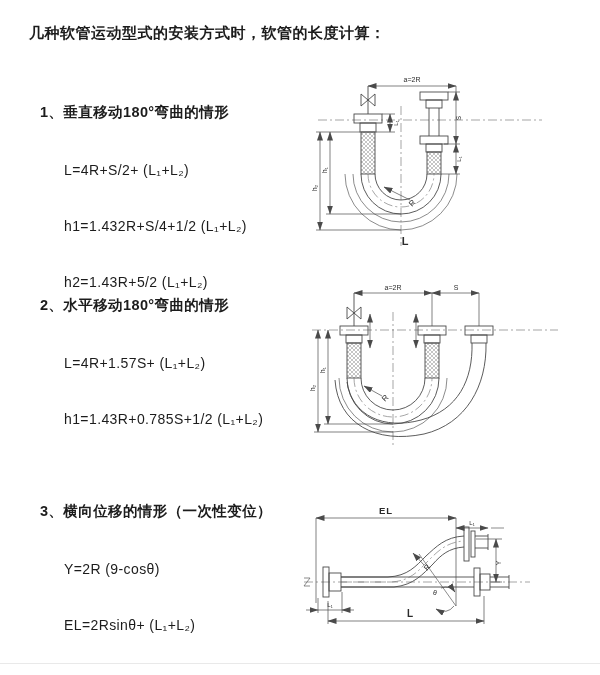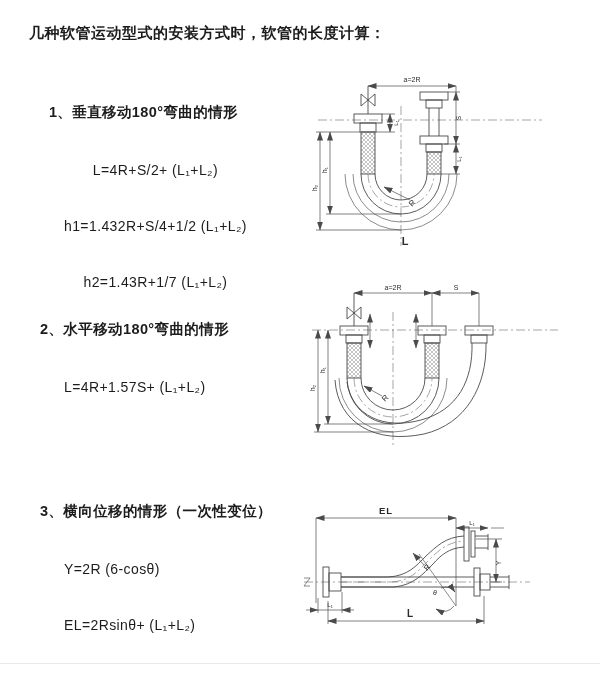--- a/index.html
+++ b/index.html
@@ -5,22 +5,22 @@
   html,body{margin:0;padding:0;}
   .page{
     position:relative;width:600px;height:675px;background:#ffffff;
     font-family:"Liberation Sans", sans-serif;color:#1c1c1c;overflow:hidden;
   }
   .title{
     position:absolute;left:29px;top:24px;font-size:15px;font-weight:600;
     letter-spacing:0.5px;white-space:nowrap;
   }
   .section{position:absolute;left:40px;}
-  .sec1{top:103px;text-align:center;}
-  .sec2{top:320px;}
+  .sec1{top:103px;}
+  .sec2{top:296px;}
   .sec3{top:502px;}
   .sec-heading{font-size:14.5px;font-weight:600;letter-spacing:0.4px;margin-bottom:13px;white-space:nowrap;}
   .formula{font-size:14px;margin-left:24px;margin-bottom:14px;letter-spacing:0.4px;white-space:nowrap;margin-top:40px;}
   .diagram{position:absolute;}
   .d1{left:310px;top:70px;}
   .d2{left:306px;top:282px;}
   .d3{left:298px;top:503px;}
   svg .ln{stroke:#4a4a4a;stroke-width:0.9;fill:none;stroke-linecap:butt;}
   svg .thin{stroke:#5a5a5a;stroke-width:0.7;fill:none;}
   svg .dim{stroke:#4a4a4a;stroke-width:0.7;fill:none;}
@@ -33,21 +33,21 @@
 <body>
 
 <div class="page">
 
   <div class="title">几种软管运动型式的安装方式时，软管的长度计算：</div>
 
   <div class="section sec1">
     <div class="sec-heading">1、垂直移动180°弯曲的情形</div>
     <div class="formula">L=4R+S/2+ (L₁+L₂)</div>
     <div class="formula">h1=1.432R+S/4+1/2 (L₁+L₂)</div>
-    <div class="formula">h2=1.43R+1/7 (L₁+L₂)</div>
+    <div class="formula">h2=1.43R+5/2 (L₁+L₂)</div>
   </div>
 
   <svg class="diagram d1" width="240" height="184" viewBox="0 0 240 184">
     <defs>
       <pattern id="hatch1" width="4" height="4" patternUnits="userSpaceOnUse">
         <path d="M0,4 L4,0 M0,0 L4,4" stroke="#8a8a8a" stroke-width="0.5"></path>
       </pattern>
       <marker id="ar1" markerWidth="9" markerHeight="6" refX="8.5" refY="3" orient="auto-start-reverse" markerUnits="userSpaceOnUse">
         <path d="M0,0 L9,3 L0,6 Z" fill="#4a4a4a"></path>
       </marker>
@@ -130,20 +130,21 @@
       <line class="dim" x1="100" y1="130" x2="74" y2="117" marker-end="url(#ar1)"></line>
       <text transform="translate(104,135) rotate(-45)" font-size="8" text-anchor="middle">R</text>
     </g>
 
     <text x="95" y="175" font-size="11" font-weight="bold" text-anchor="middle">L</text>
   </svg>
 
   <div class="section sec2">
     <div class="sec-heading">2、水平移动180°弯曲的情形</div>
     <div class="formula">L=4R+1.57S+ (L₁+L₂)</div>
+    <div class="formula">h1=1.43R+0.785S+1/2 (L₁+L₂)</div>
   </div>
 
   <svg class="diagram d2" width="262" height="172" viewBox="0 0 262 172">
     <defs>
       <pattern id="hatch2" width="4" height="4" patternUnits="userSpaceOnUse">
         <path d="M0,4 L4,0 M0,0 L4,4" stroke="#8a8a8a" stroke-width="0.5"></path>
       </pattern>
       <marker id="ar2" markerWidth="9" markerHeight="6" refX="8.5" refY="3" orient="auto-start-reverse" markerUnits="userSpaceOnUse">
         <path d="M0,0 L9,3 L0,6 Z" fill="#4a4a4a"></path>
       </marker>
@@ -216,21 +217,21 @@
     </g>
 
     <g>
       <line class="dim" x1="76" y1="114" x2="58" y2="104" marker-end="url(#ar2)"></line>
       <text transform="translate(81,118) rotate(-45)" font-size="8" text-anchor="middle">R</text>
     </g>
   </svg>
 
   <div class="section sec3">
     <div class="sec-heading">3、横向位移的情形（一次性变位）</div>
-    <div class="formula">Y=2R (6-cosθ)</div>
+    <div class="formula">Y=2R (9-cosθ)</div>
     <div class="formula">EL=2Rsinθ+ (L₁+L₂)</div>
   </div>
 
   <svg class="diagram d3" width="292" height="148" viewBox="0 0 292 148">
     <defs>
       <marker id="ar3" markerWidth="9" markerHeight="6" refX="8.5" refY="3" orient="auto-start-reverse" markerUnits="userSpaceOnUse">
         <path d="M0,0 L9,3 L0,6 Z" fill="#4a4a4a"></path>
       </marker>
     </defs>
 

